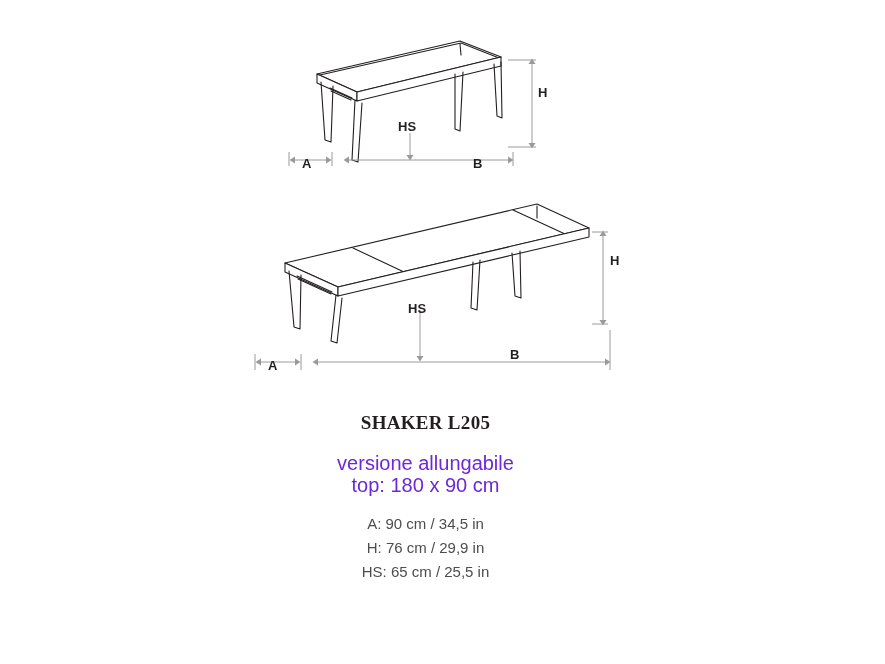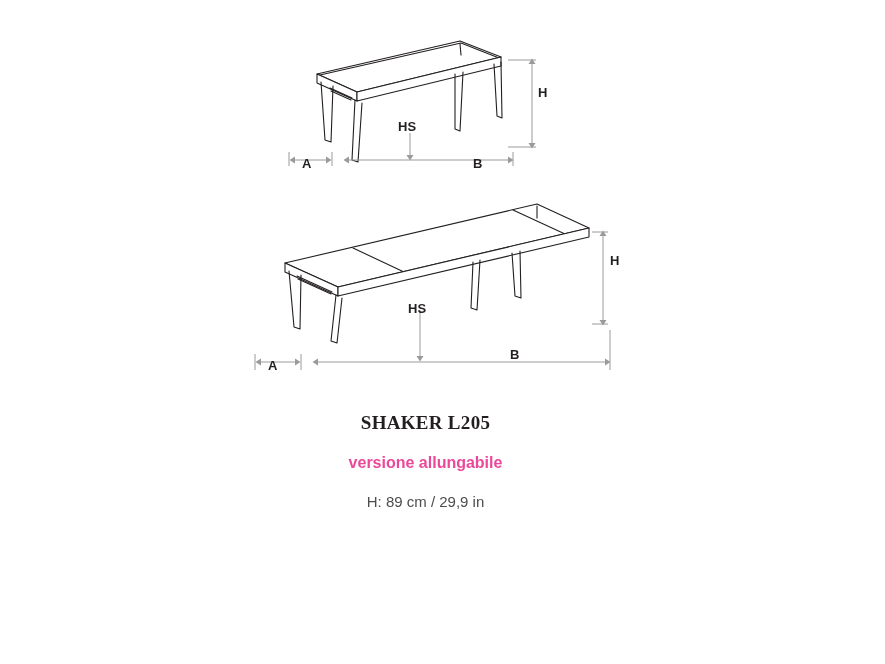--- a/index.html
+++ b/index.html
@@ -37,23 +37,23 @@
   .title {
     font-family: "Liberation Serif", serif;
     font-weight: bold;
     font-size: 19px;
     letter-spacing: 0.3px;
     color: #231f20;
     margin: 0 0 18px 0;
   }
   .subline {
     font-family: "Liberation Sans", sans-serif;
-    font-weight: bold;
-    font-size: 16px;
-    color: #ec4899;
+    font-weight: normal;
+    font-size: 20px;
+    color: #6d28d9;
     line-height: 22px;
     margin: 0;
   }
   .specs {
     margin-top: 16px;
   }
   .spec {
     font-family: "Liberation Sans", sans-serif;
     font-size: 15px;
     color: #4d4d4d;
@@ -173,18 +173,21 @@
       <text x="610" y="265" font-size="13">H</text>
       <text x="268" y="370" font-size="13">A</text>
       <text x="510" y="359" font-size="13">B</text>
       <text x="408" y="313" font-size="13">HS</text>
     </g>
   </svg>
 
   <div class="caption">
     <div class="title">SHAKER L205</div>
     <div class="subline">versione allungabile</div>
+    <div class="subline">top: 180 x 90 cm</div>
     <div class="specs">
-      <div class="spec">H: 89 cm / 29,9 in</div>
+      <div class="spec">A: 90 cm / 34,5 in</div>
+      <div class="spec">H: 76 cm / 29,9 in</div>
+      <div class="spec">HS: 65 cm / 25,5 in</div>
     </div>
   </div>
 
 </div>
 
 </body></html>

